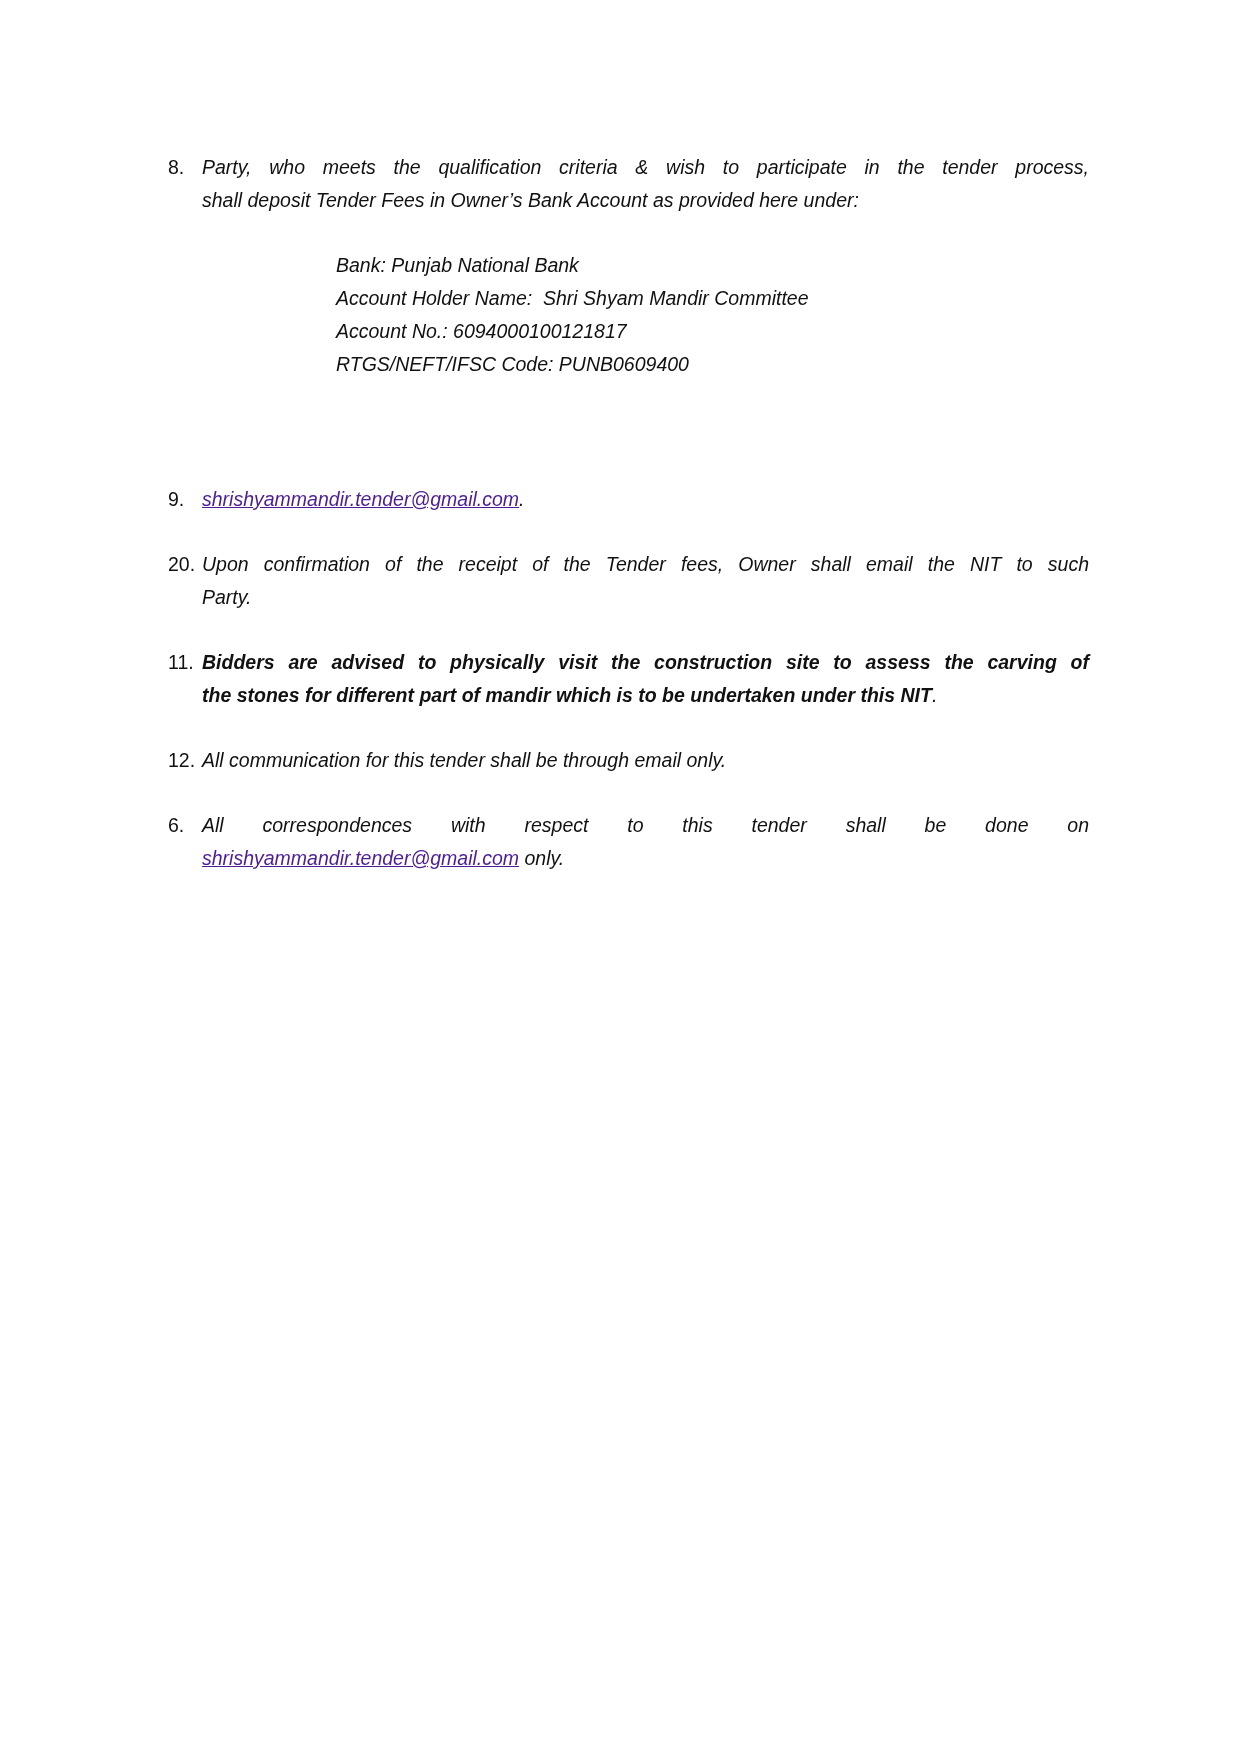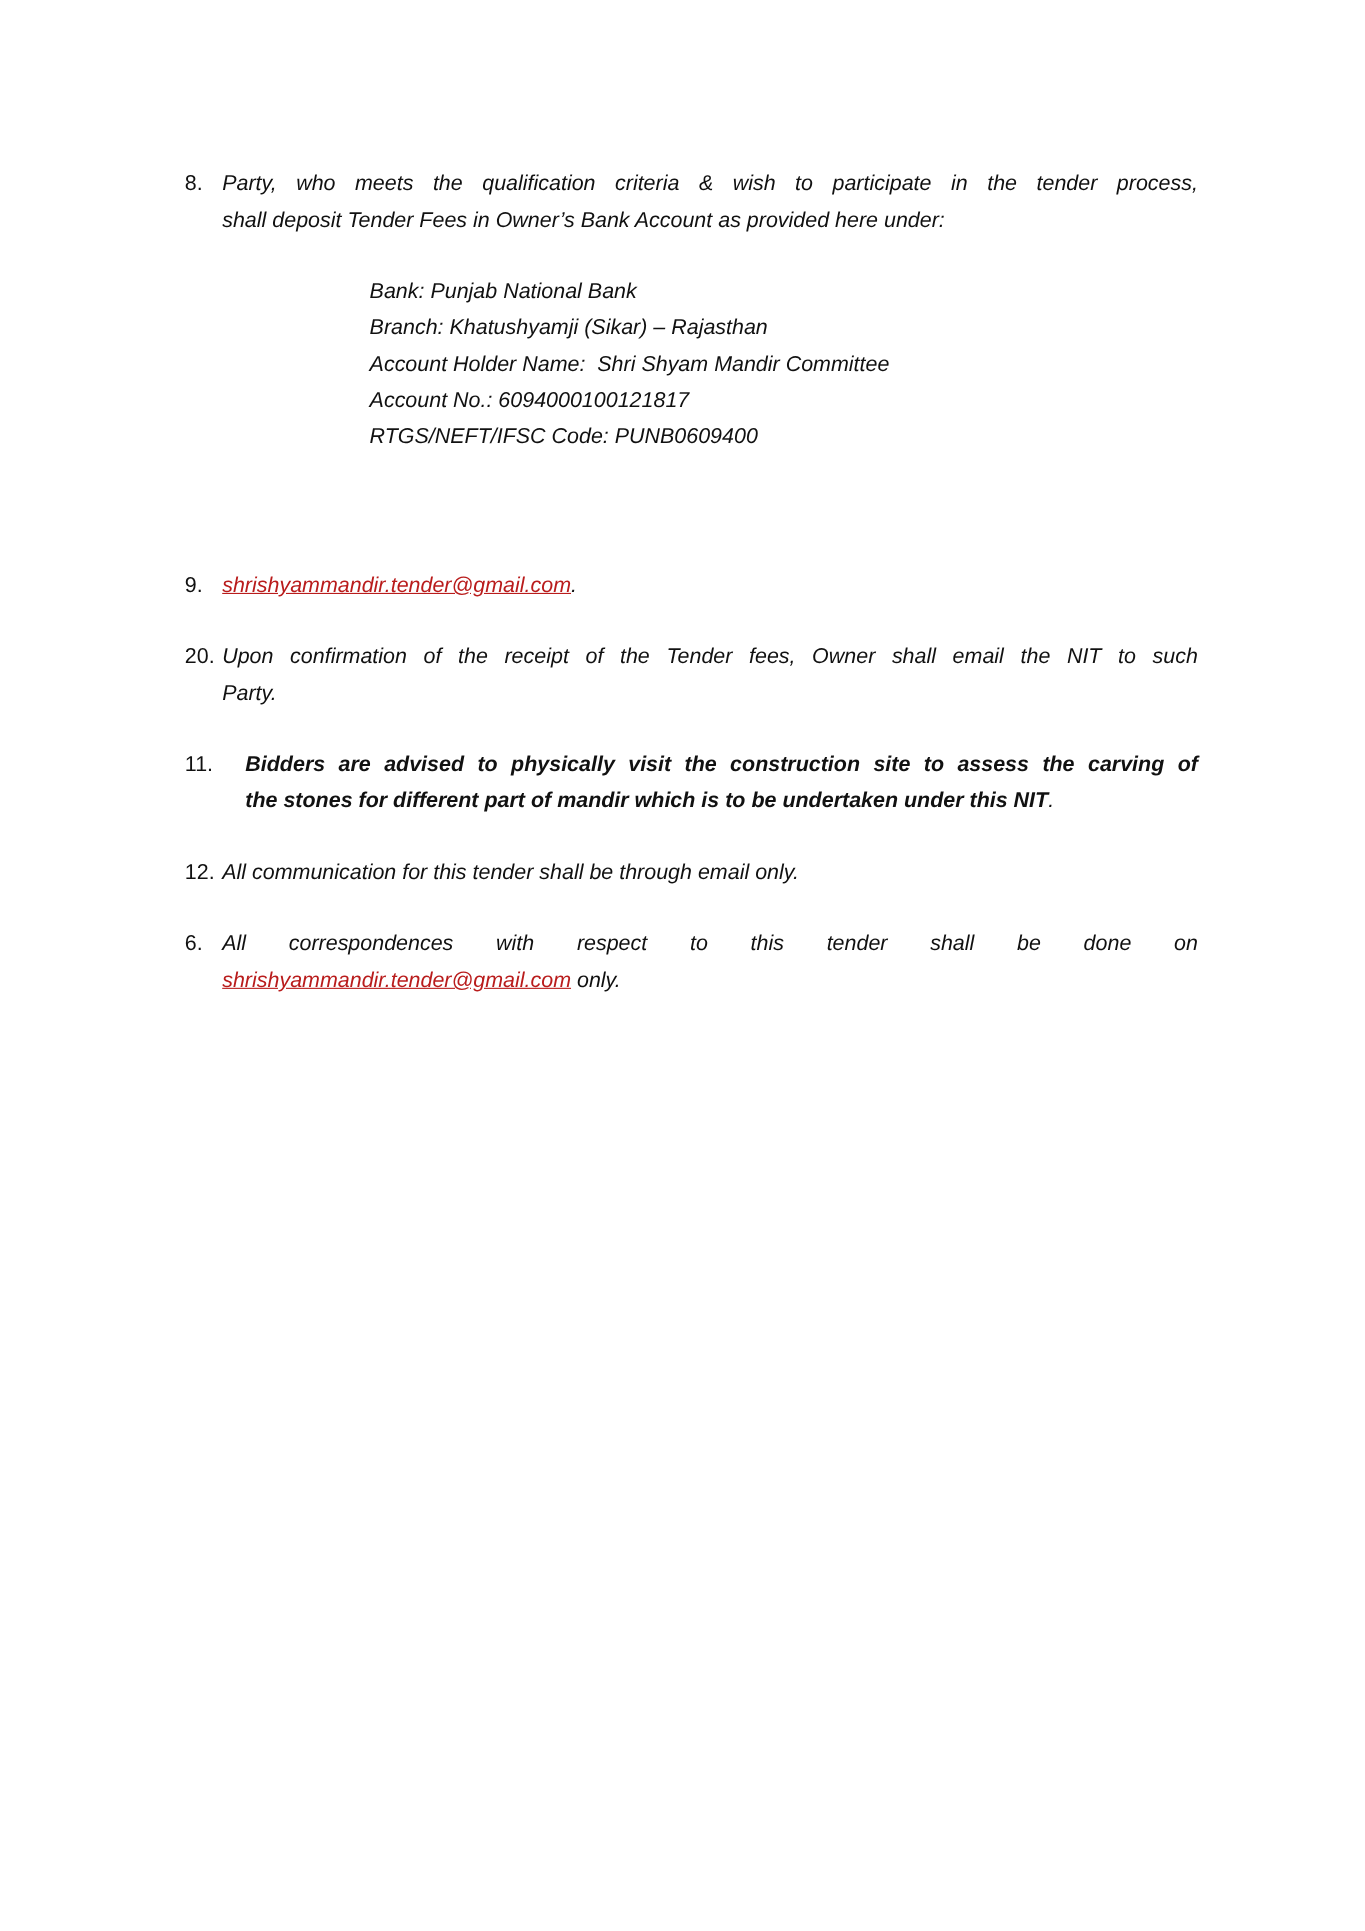--- a/index.html
+++ b/index.html
@@ -48,48 +48,46 @@
     margin: 12px 0 32px 168px;
   }
   .bank-block .line {
     white-space: pre-wrap;
   }
   .spacer {
     height: 70px;
   }
   .bold-item {
     font-weight: 700;
-    gap: 21px;
   }
   .regular {
     font-weight: 400;
   }
   a.email-link {
-    color: #b91c1c;
+    color: #4c1d95;
     text-decoration: underline;
     cursor: pointer;
   }
 </style>
 </head>
 <body>
 
 <div class="page">
   <div class="content">
 
     <div class="li">
       <span class="num">8.</span>
       <div class="li-body">
         <div class="line jl">Party, who meets the qualification criteria &amp; wish to participate in the tender process,</div>
         <div class="line">shall deposit Tender Fees in Owner’s Bank Account as provided here under:</div>
       </div>
     </div>
 
     <div class="bank-block">
       <div class="line">Bank: Punjab National Bank</div>
-      <div class="line">Branch: Khatushyamji (Sikar) – Rajasthan</div>
       <div class="line">Account Holder Name:  Shri Shyam Mandir Committee</div>
       <div class="line">Account No.: 6094000100121817</div>
       <div class="line">RTGS/NEFT/IFSC Code: PUNB0609400</div>
     </div>
 
     <div class="spacer"></div>
 
     <div class="li">
       <span class="num">9.</span>
       <div class="li-body">

